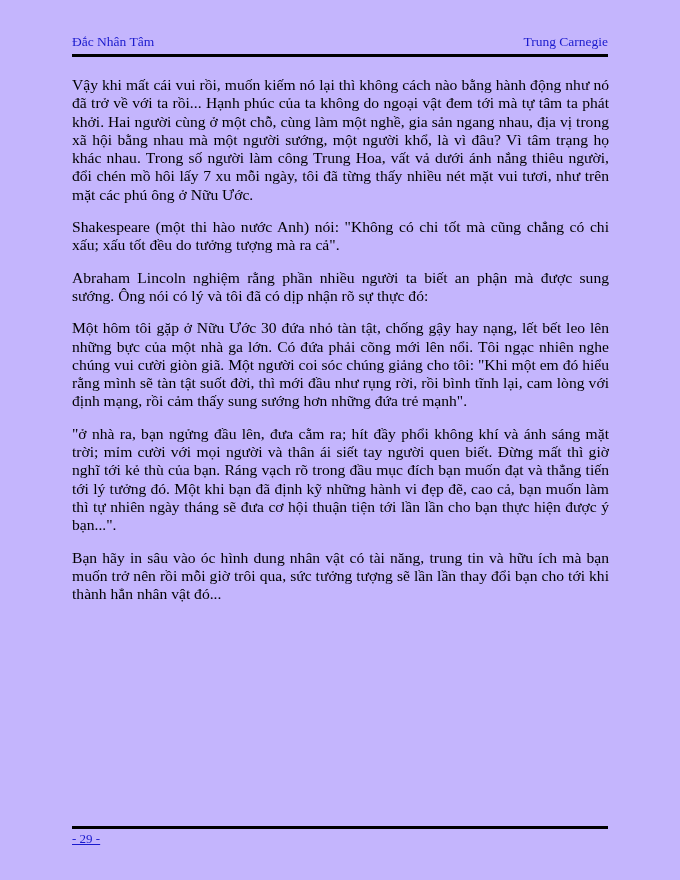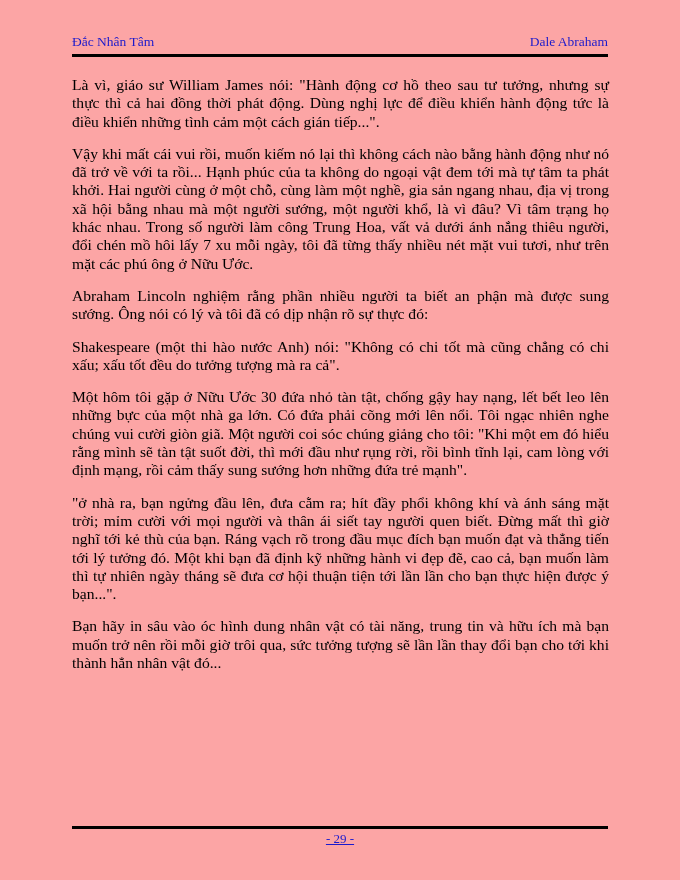--- a/index.html
+++ b/index.html
@@ -5,21 +5,21 @@
   * { margin: 0; padding: 0; box-sizing: border-box; }
   html, body { background: #ffffff; }
   body {
     width: 680px;
     height: 880px;
     position: relative;
     font-family: "Liberation Serif", "DejaVu Serif", serif;
     color: #000000;
     overflow: hidden;
   }
-  .page { position: absolute; inset: 0; background: #fca5a5; }
+  .page { position: absolute; inset: 0; background: #c4b5fd; }
 
   .running-header {
     position: absolute;
     top: 34px; left: 72px; right: 72px;
     display: flex;
     justify-content: space-between;
     align-items: flex-end;
     font-size: 13.5px;
     color: #1a1acd;
   }
@@ -43,43 +43,42 @@
 
   .footer-rule {
     position: absolute;
     top: 826px; left: 72px; right: 72px;
     height: 3px;
     background: #000000;
   }
   .page-number {
     position: absolute;
     top: 831px; left: 72px; right: 72px;
-    text-align: center;
+    text-align: left;
     font-size: 13px;
     color: #1a1acd;
     text-decoration: underline;
   }
 </style>
 </head>
 <body>
 
 <div class="page">
 
   <div class="running-header">
     <span>Đắc Nhân Tâm</span>
-    <span>Dale Abraham</span>
+    <span>Trung Carnegie</span>
   </div>
 
   <div class="header-rule"></div>
 
   <div class="doc-body">
-    <p>Là vì, giáo sư William James nói: "Hành động cơ hồ theo sau tư tưởng, nhưng sự thực thì cả hai đồng thời phát động. Dùng nghị lực để điều khiển hành động tức là điều khiển những tình cảm một cách gián tiếp...".</p>
     <p>Vậy khi mất cái vui rồi, muốn kiếm nó lại thì không cách nào bằng hành động như nó đã trở về với ta rồi... Hạnh phúc của ta không do ngoại vật đem tới mà tự tâm ta phát khởi. Hai người cùng ở một chỗ, cùng làm một nghề, gia sản ngang nhau, địa vị trong xã hội bằng nhau mà một người sướng, một người khổ, là vì đâu? Vì tâm trạng họ khác nhau. Trong số người làm công Trung Hoa, vất vả dưới ánh nắng thiêu người, đổi chén mồ hôi lấy 7 xu mỗi ngày, tôi đã từng thấy nhiều nét mặt vui tươi, như trên mặt các phú ông ở Nữu Ước.</p>
+    <p>Shakespeare (một thi hào nước Anh) nói: "Không có chi tốt mà cũng chẳng có chi xấu; xấu tốt đều do tưởng tượng mà ra cả".</p>
     <p>Abraham Lincoln nghiệm rằng phần nhiều người ta biết an phận mà được sung sướng. Ông nói có lý và tôi đã có dịp nhận rõ sự thực đó:</p>
-    <p>Shakespeare (một thi hào nước Anh) nói: "Không có chi tốt mà cũng chẳng có chi xấu; xấu tốt đều do tưởng tượng mà ra cả".</p>
     <p>Một hôm tôi gặp ở Nữu Ước 30 đứa nhỏ tàn tật, chống gậy hay nạng, lết bết leo lên những bực của một nhà ga lớn. Có đứa phải cõng mới lên nổi. Tôi ngạc nhiên nghe chúng vui cười giòn giã. Một người coi sóc chúng giảng cho tôi: "Khi một em đó hiểu rằng mình sẽ tàn tật suốt đời, thì mới đầu như rụng rời, rồi bình tĩnh lại, cam lòng với định mạng, rồi cảm thấy sung sướng hơn những đứa trẻ mạnh".</p>
     <p>"ở nhà ra, bạn ngửng đầu lên, đưa cằm ra; hít đầy phổi không khí và ánh sáng mặt trời; mỉm cười với mọi người và thân ái siết tay người quen biết. Đừng mất thì giờ nghĩ tới kẻ thù của bạn. Ráng vạch rõ trong đầu mục đích bạn muốn đạt và thẳng tiến tới lý tưởng đó. Một khi bạn đã định kỹ những hành vi đẹp đẽ, cao cả, bạn muốn làm thì tự nhiên ngày tháng sẽ đưa cơ hội thuận tiện tới lần lần cho bạn thực hiện được ý bạn...".</p>
     <p>Bạn hãy in sâu vào óc hình dung nhân vật có tài năng, trung tin và hữu ích mà bạn muốn trở nên rồi mỗi giờ trôi qua, sức tưởng tượng sẽ lần lần thay đổi bạn cho tới khi thành hẳn nhân vật đó...</p>
   </div>
 
   <div class="footer-rule"></div>
 
   <div class="page-number">- 29 -</div>
 
 </div>

